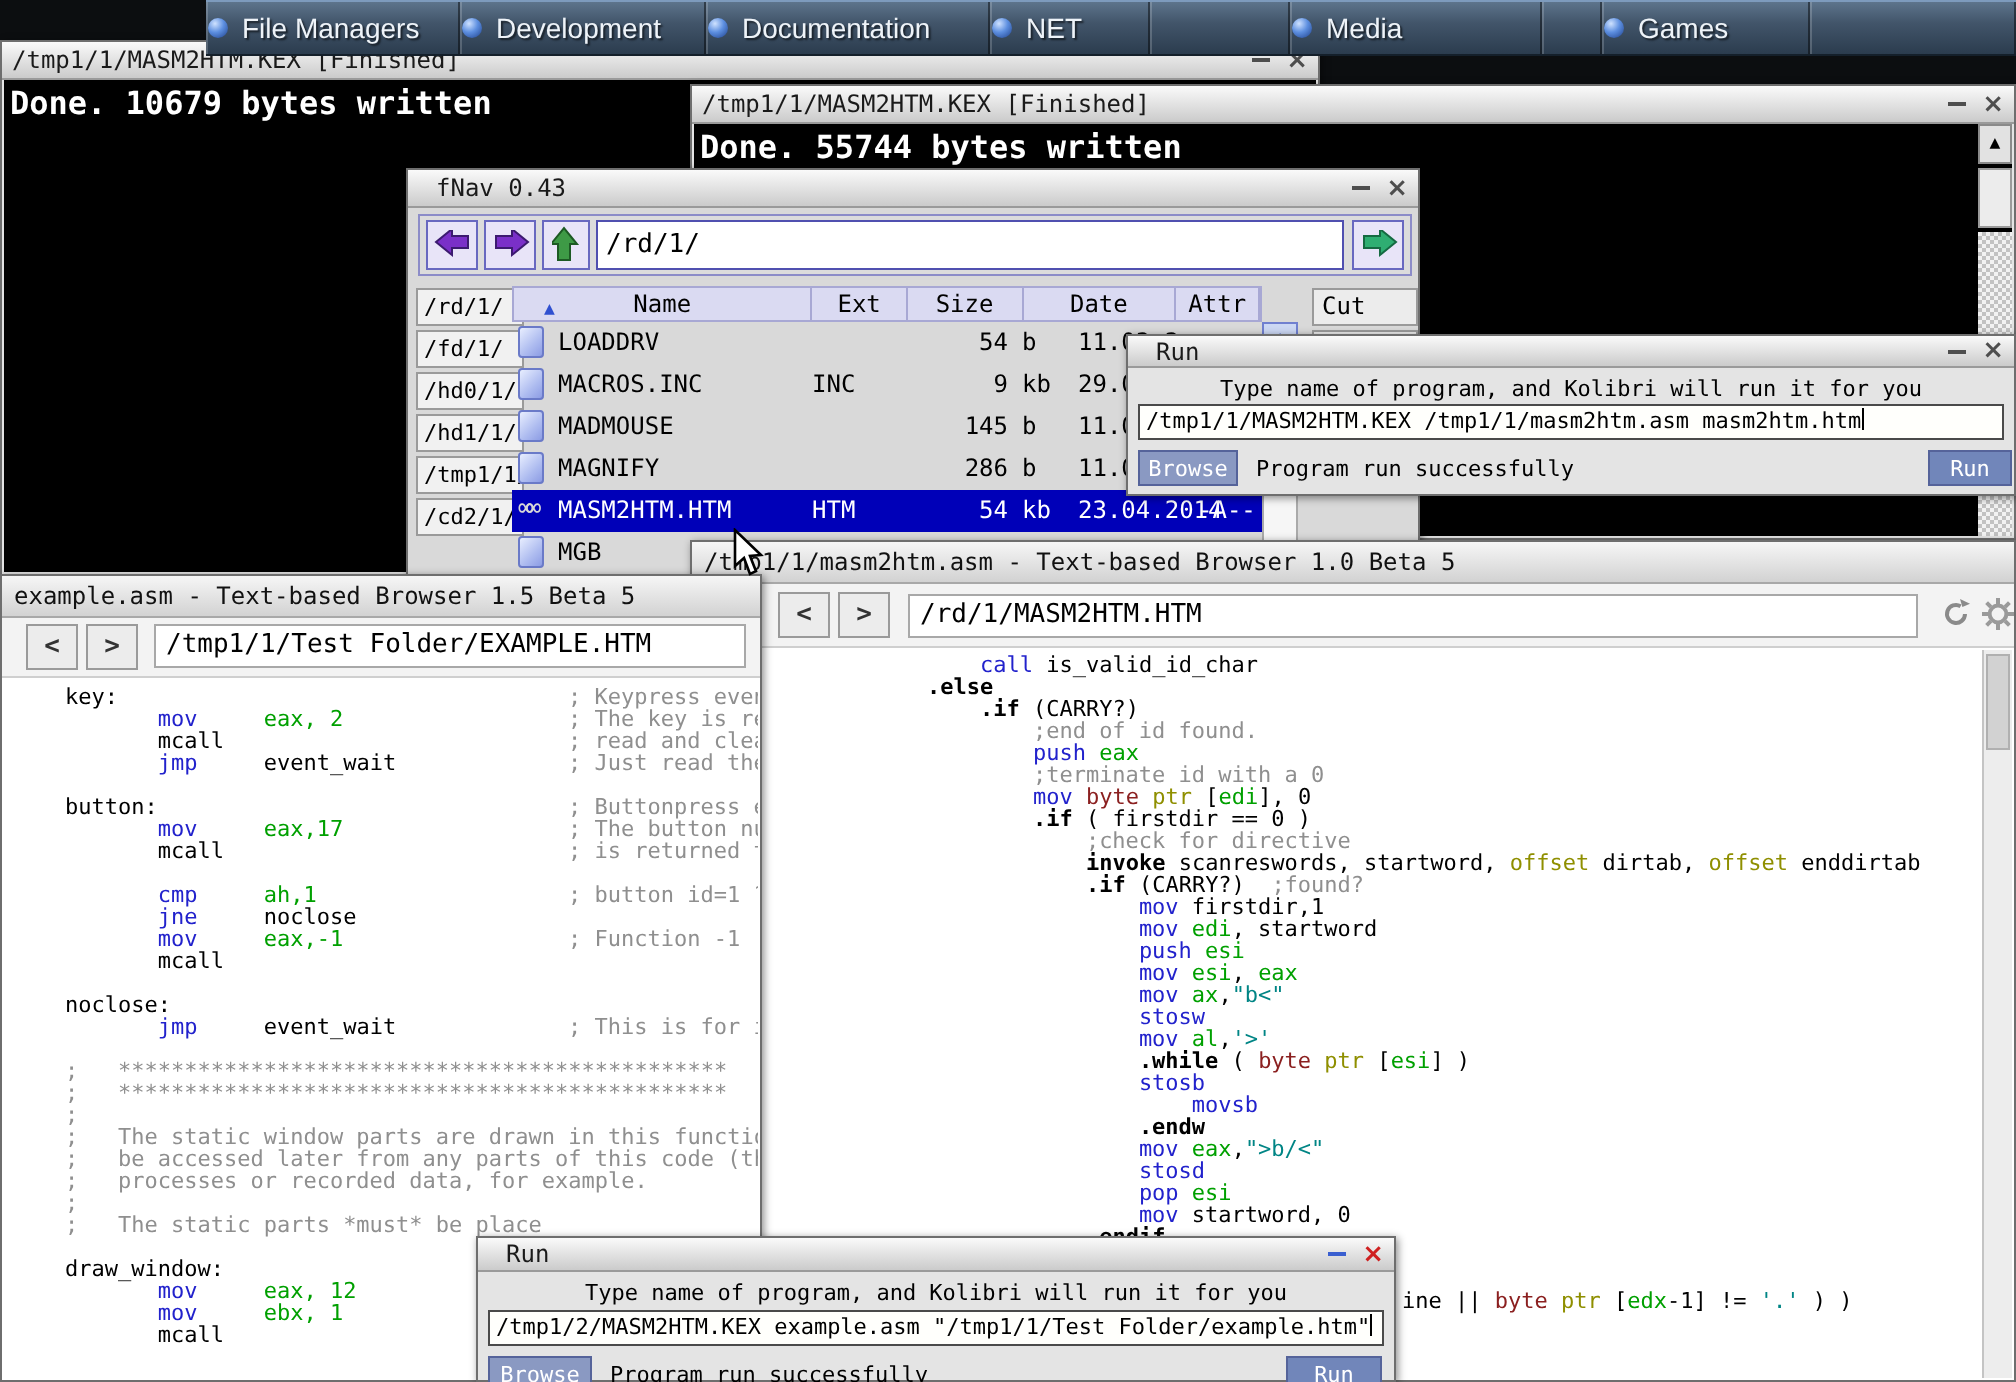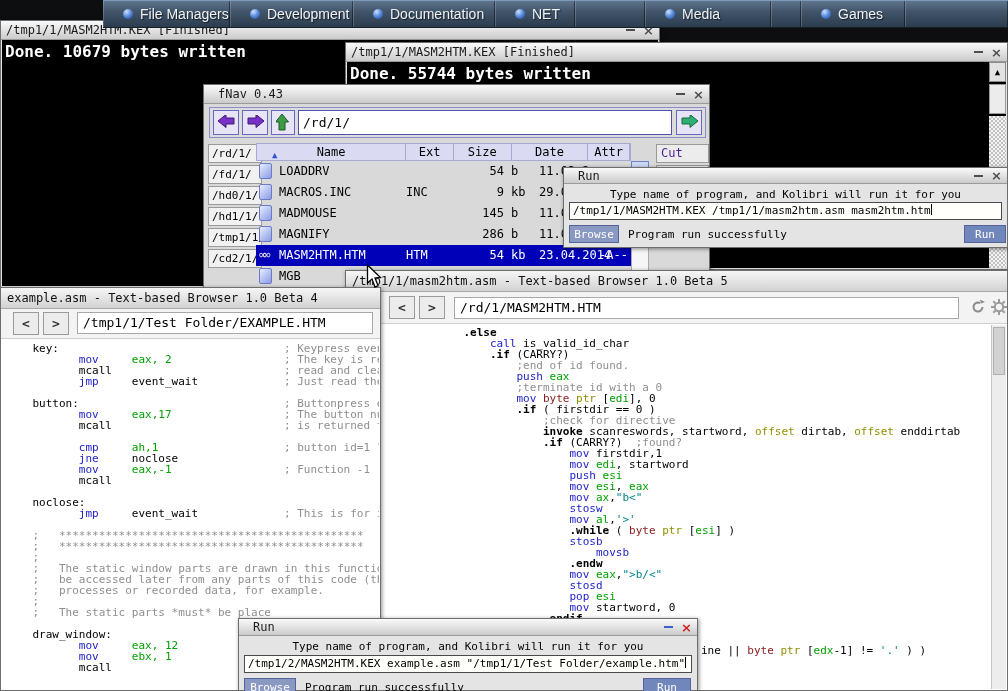--- a/index.html
+++ b/index.html
@@ -2,21 +2,21 @@
 <html><head>
 <meta charset="utf-8">
 <style>
   html,body{margin:0;padding:0;background:#0c0e10;}
   #screen{position:relative;width:1008px;height:691px;overflow:hidden;background:#0c0e10;
           font-family:"DejaVu Sans Mono",monospace;}
   
   #menu-bar{position:absolute;left:103px;top:0;width:905px;height:28px;display:flex;
     background:linear-gradient(180deg,#5d748c 0%,#42556a 40%,#2b3c4e 100%);
     border-top:1px solid #7d9bbd;border-bottom:1px solid #141f2a;box-sizing:border-box;}
-  .menu-cell{height:100%;display:flex;align-items:center;gap:7px;padding-left:19px;box-sizing:border-box;
+  .menu-cell{height:100%;display:flex;align-items:center;gap:7px;padding-left:0;box-sizing:border-box;
     border-left:1px solid rgba(255,255,255,.18);border-right:1px solid rgba(0,0,0,.45);
     color:#eef3f8;font-family:"Liberation Sans",sans-serif;font-size:14px;text-shadow:1px 1px 1px rgba(0,0,0,.6);}
   .menu-orb{width:10px;height:10px;border-radius:50%;
     background:radial-gradient(circle at 35% 28%,#cfe2ff 0%,#5d8fe0 45%,#1d3f8a 100%);}
   
   .win{position:absolute;background:#e4e4e4;border:1px solid #6e6e6e;box-sizing:border-box;
        box-shadow:1px 1px 4px rgba(0,0,0,.45);}
   .titlebar{position:relative;height:19px;background:linear-gradient(#fafafa,#cbcbcb);
     border-bottom:1px solid #9a9a9a;font-size:12px;color:#1a1a1a;display:flex;align-items:center;
     padding:0 5px;box-sizing:border-box;white-space:nowrap;overflow:hidden;}
@@ -55,21 +55,21 @@
     background:linear-gradient(135deg,#e8eeff 0%,#aebcf0 60%,#8c9ce4 100%);
     border:1px solid #6a7ac8;border-radius:2px;box-sizing:border-box;}
   .ficon.htm{background:none;border:none;color:#d8d8d8;font-size:13px;line-height:16px;letter-spacing:-4px;}
   .fname{position:absolute;left:23px;top:3px;}
   .fext{position:absolute;left:150px;top:3px;}
   .fsize{position:absolute;left:168px;width:80px;top:3px;text-align:right;}
   .funit{position:absolute;left:255px;top:3px;}
   .fdate{position:absolute;left:283px;top:3px;}
   .fattr{position:absolute;left:343px;top:3px;}
   .act-btn{position:absolute;left:452px;width:53px;height:19px;background:#ececec;border:1px solid #9a9a9a;
-    box-sizing:border-box;font-size:12px;line-height:17px;padding-left:4px;color:#4c1d95;}
+    box-sizing:border-box;font-size:12px;line-height:17px;padding-left:4px;color:#000000;}
   #fnav-scrollup{position:absolute;left:427px;top:76px;width:18px;height:16px;background:#ccd8f4;
     border:1px solid #7080d0;box-sizing:border-box;text-align:center;font-size:8px;line-height:14px;color:#2040c0;}
   #fnav-scrolltrack{position:absolute;left:427px;top:94px;width:18px;height:112px;background:#f6f6f6;border:1px solid #aaa;box-sizing:border-box;}
   
   .run-prompt{position:absolute;left:0;right:0;text-align:center;font-size:11px;color:#000;white-space:nowrap;}
   .run-input{position:absolute;background:#fffffc;border:1px solid #4a4a4a;box-sizing:border-box;
     font-size:11px;line-height:16px;padding-left:3px;color:#000;white-space:nowrap;overflow:hidden;}
   .caret{display:inline-block;width:1px;height:11px;background:#000;vertical-align:-1px;}
   .run-btn{position:absolute;height:18px;box-sizing:border-box;color:#fff;font-size:11px;text-align:center;
     line-height:17px;border:1px solid #55639a;}
@@ -281,22 +281,22 @@
         <svg width="18" height="18">
             <g stroke="#9a9a9a" stroke-width="2">
               <circle cx="9" cy="9" r="4.2" fill="none"></circle>
               <path d="M9,1 v3 M9,14 v3 M1,9 h3 M14,9 h3 M3.3,3.3 l2.1,2.1 M12.6,12.6 l2.1,2.1 M14.7,3.3 l-2.1,2.1 M5.4,12.6 l-2.1,2.1"></path>
             </g>
           </svg>
       </div>
     </div>
     <div class="brw-body" style="top:54px;">
       <div class="code" id="code-right" style="left:0;top:2px;padding-left:37px;">
+          <div class="cl"><span class="c-t">                </span><span class="c-k">call</span><span class="c-t"> is_valid_id_char</span></div>
           <div class="cl"><span class="c-d">            .else</span></div>
-          <div class="cl"><span class="c-t">                </span><span class="c-k">call</span><span class="c-t"> is_valid_id_char</span></div>
           <div class="cl"><span class="c-t">                </span><span class="c-d">.if</span><span class="c-t"> (CARRY?)</span></div>
           <div class="cl"><span class="c-c">                    ;end of id found.</span></div>
           <div class="cl"><span class="c-t">                    </span><span class="c-k">push</span><span class="c-r"> eax</span></div>
           <div class="cl"><span class="c-c">                    ;terminate id with a 0</span></div>
           <div class="cl"><span class="c-t">                    </span><span class="c-k">mov</span><span class="c-m"> byte</span><span class="c-o"> ptr</span><span class="c-t"> [</span><span class="c-r">edi</span><span class="c-t">], 0</span></div>
           <div class="cl"><span class="c-t">                    </span><span class="c-d">.if</span><span class="c-t"> ( firstdir == 0 )</span></div>
           <div class="cl"><span class="c-c">                        ;check for directive</span></div>
           <div class="cl"><span class="c-t">                        </span><span class="c-d">invoke</span><span class="c-t"> scanreswords, startword, </span><span class="c-o">offset</span><span class="c-t"> dirtab, </span><span class="c-o">offset</span><span class="c-t"> enddirtab</span></div>
           <div class="cl"><span class="c-t">                        </span><span class="c-d">.if</span><span class="c-t"> (CARRY?)  </span><span class="c-c">;found?</span></div>
           <div class="cl"><span class="c-t">                            </span><span class="c-k">mov</span><span class="c-t"> firstdir,1</span></div>
@@ -335,21 +335,21 @@
     </div>
     <div class="run-prompt" style="top:20px">Type name of program, and Kolibri will run it for you</div>
     <div class="run-input" style="left:5px;top:34px;width:433px;height:18px;"><span>/tmp1/1/MASM2HTM.KEX /tmp1/1/masm2htm.asm masm2htm.htm</span><span class="caret"></span></div>
     <div class="run-btn browse" style="left:5px;top:57px;width:50px;">Browse</div>
     <div class="run-status" style="left:64px;top:60px;">Program run successfully</div>
     <div class="run-btn runb" style="left:400px;top:57px;width:42px;">Run</div>
   </div>
 
   <div class="win" style="left:0;top:287px;width:381px;height:404px;background:#fff;">
     <div class="brw-title">
-      <span>example.asm - Text-based Browser 1.0 Beta 4</span>
+      <span>example.asm - Text-based Browser 1.5 Beta 5</span>
     </div>
     <div class="brw-toolbar" style="height:30px">
       <div class="bt-btn" style="left:12px;top:3px"><span>&lt;</span></div>
       <div class="bt-btn" style="left:42px;top:3px"><span>&gt;</span></div>
       <div class="bt-addr" style="left:76px;top:3px;width:296px">/tmp1/1/Test Folder/EXAMPLE.HTM</div>
     </div>
     <div class="brw-body" style="top:51px">
       <div class="code" id="code-left" style="left:0;top:4px;padding-left:4px;">
           <div class="cl"><span class="c-t">    key:</span><span class="c-c" style="position: absolute; left: 278px;">; Keypress event h</span></div>
           <div class="cl"><span class="c-t">           </span><span class="c-k">mov</span><span class="c-t">     </span><span class="c-r">eax, 2</span><span class="c-c" style="position: absolute; left: 278px;">; The key is retur</span></div>

